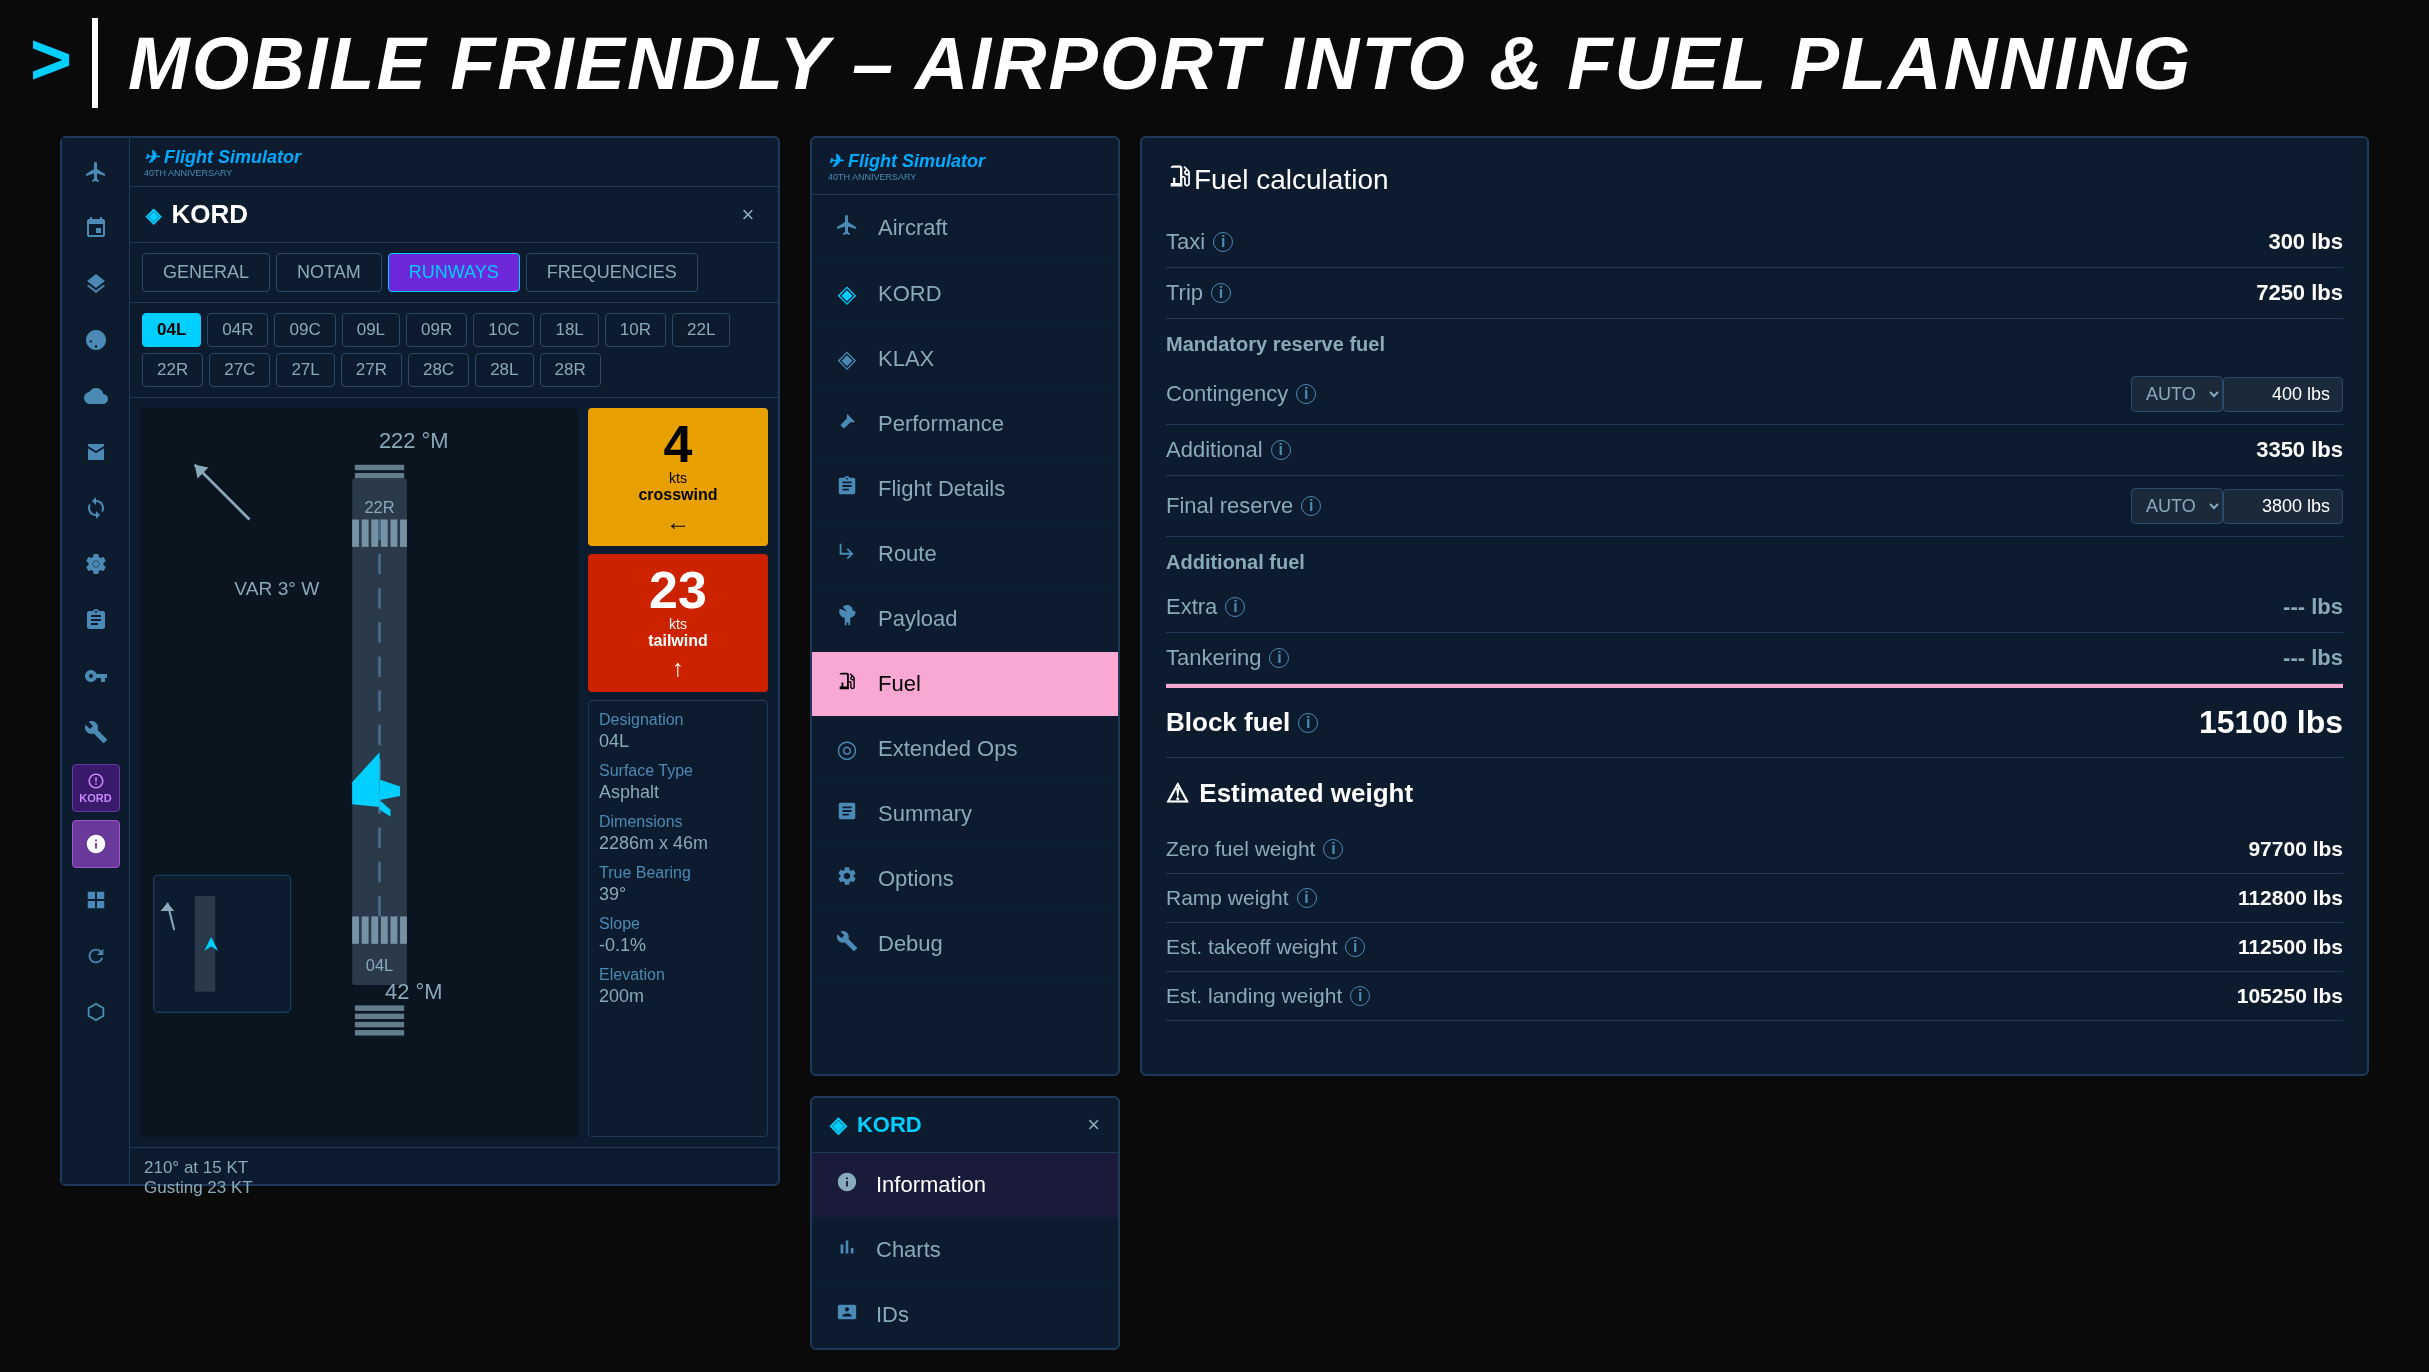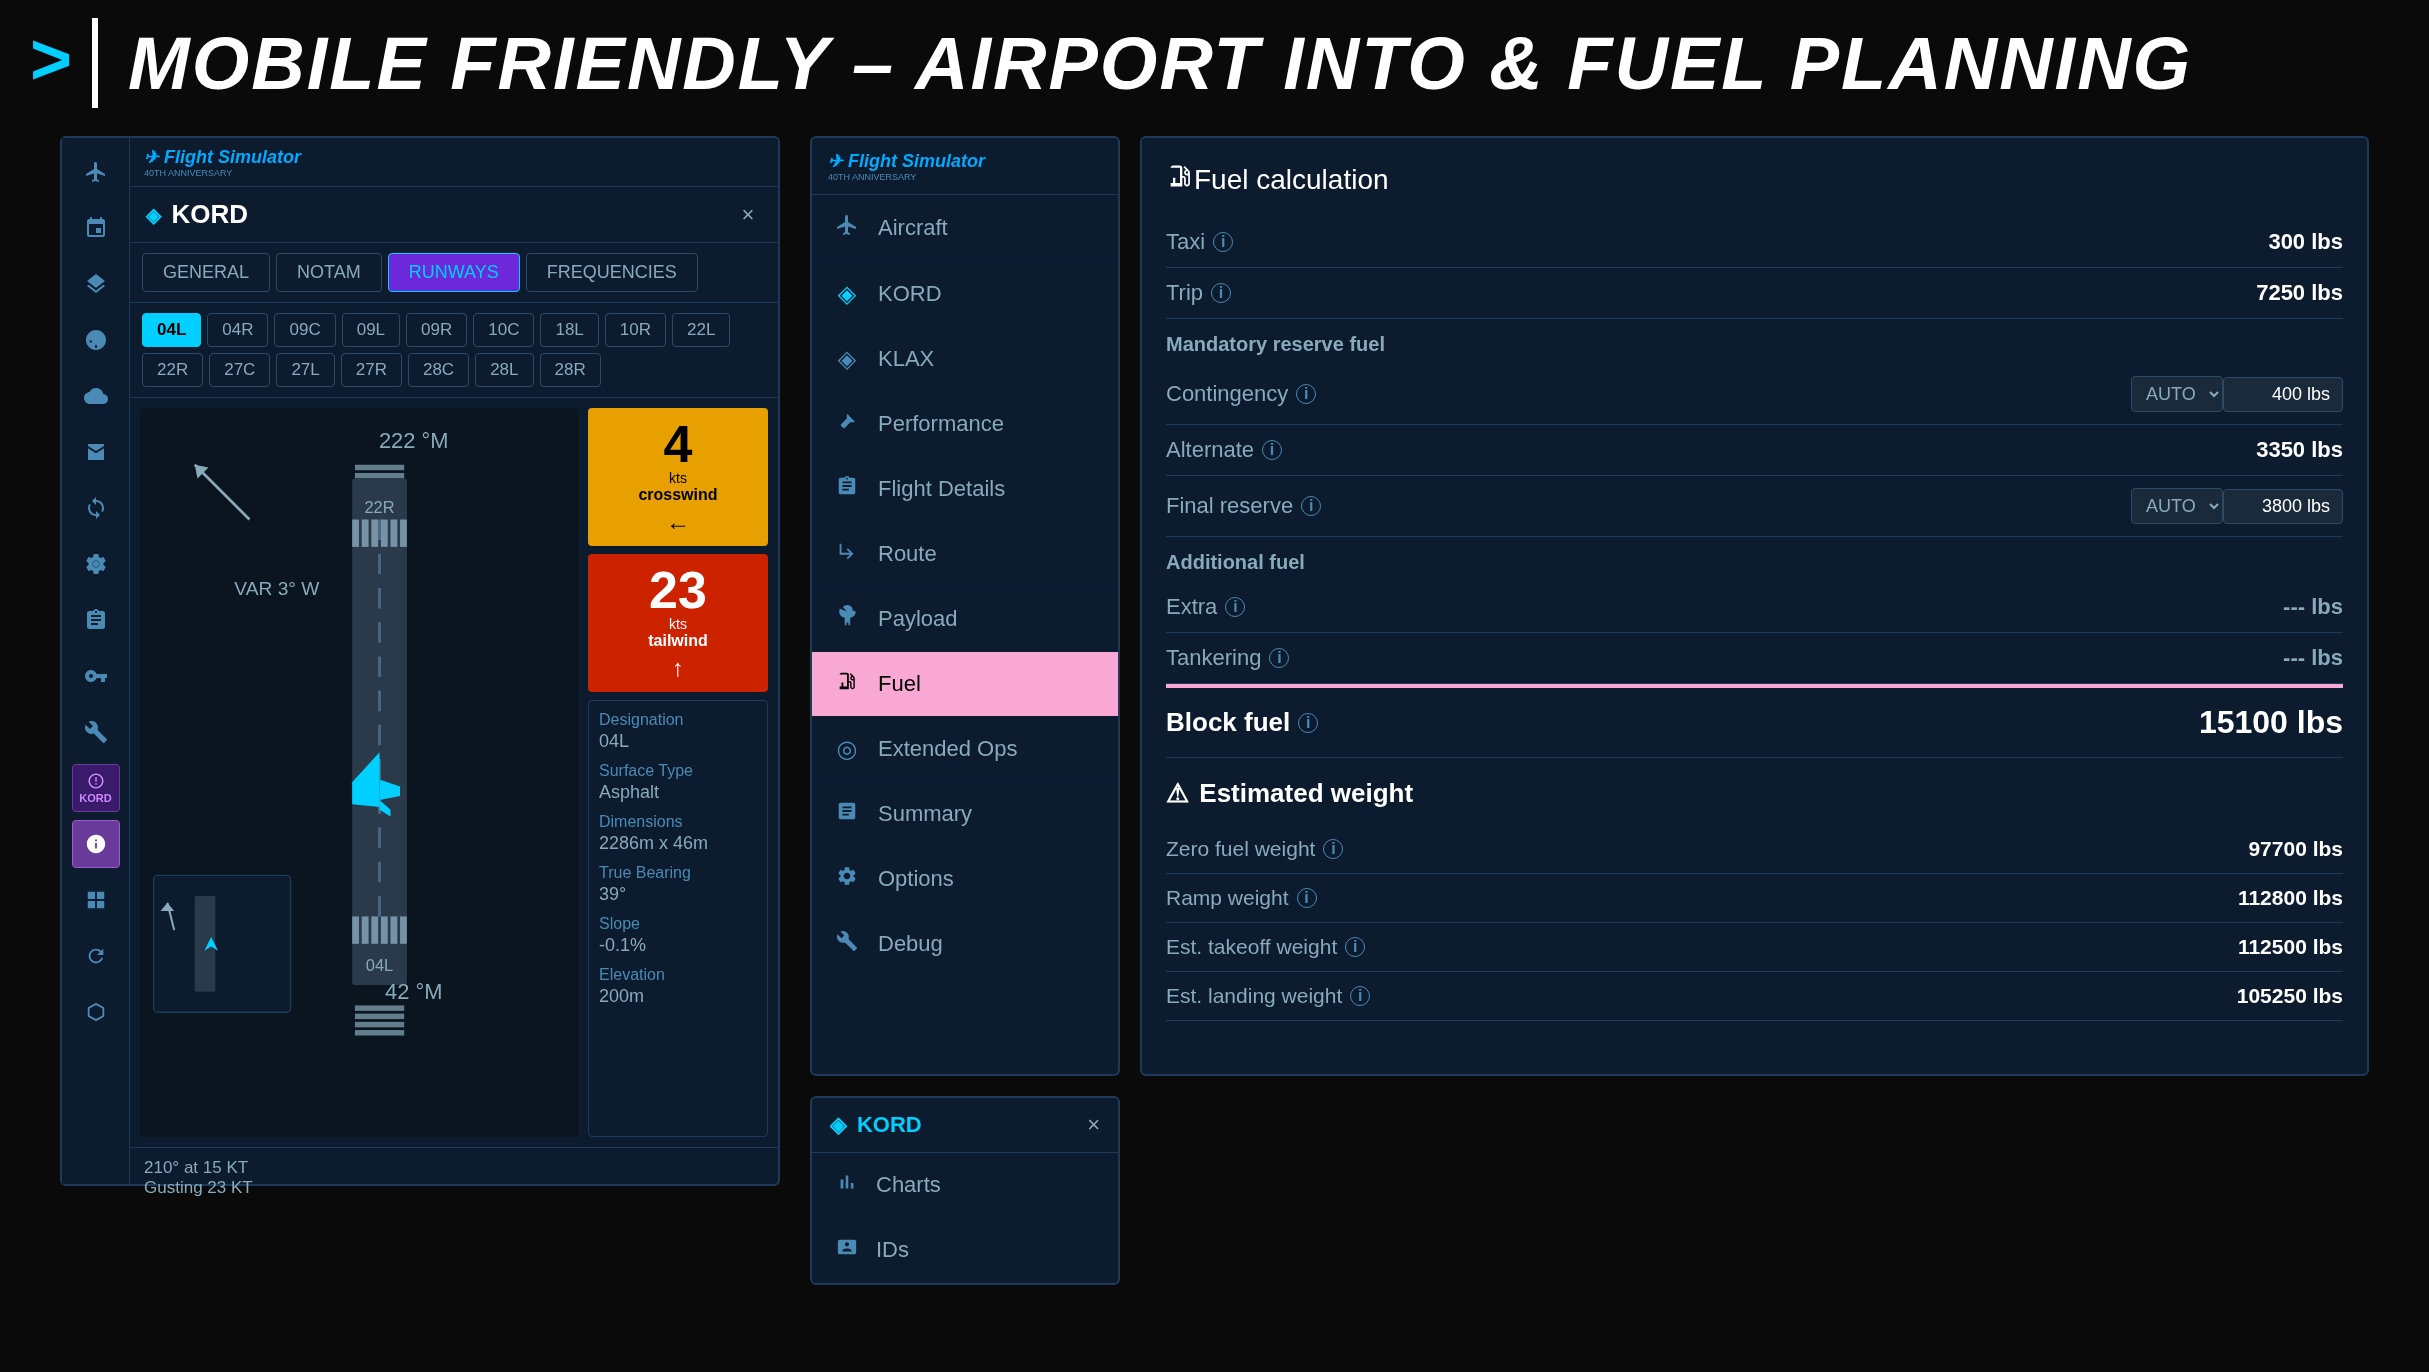--- a/index.html
+++ b/index.html
@@ -875,20 +875,28 @@
       </div>
 
       <div class="kord-popup">
         <div class="kord-popup-header">
           <div class="kord-popup-title">
             <span style="color:#00cfff;">◈</span>
             <span>KORD</span>
           </div>
           <div class="kord-popup-close">×</div>
         </div>
+        <div class="kord-popup-item active">
+          <span class="nav-icon" style="color:#8ab;">
+            <svg width="22" height="22" viewBox="0 0 24 24" fill="#8ab">
+                <path d="M12 2C6.48 2 2 6.48 2 12s4.48 10 10 10 10-4.48 10-10S17.52 2 12 2zm1 15h-2v-6h2v6zm0-8h-2V7h2v2z"></path>
+              </svg>
+          </span>
+          <span>Information</span>
+        </div>
         <div class="kord-popup-item">
           <span class="nav-icon">
             <svg width="22" height="22" viewBox="0 0 24 24" fill="#4a8ab5">
                 <path d="M5 9.2h3V19H5zM10.6 5h2.8v14h-2.8zm5.6 8H19v6h-2.8z"></path>
               </svg>
           </span>
           <span>Charts</span>
         </div>
         <div class="kord-popup-item">
           <span class="nav-icon">
@@ -938,21 +946,21 @@
         <div class="fuel-input-group">
           <select class="fuel-select">
             <option>AUTO</option>
           </select>
           <div class="fuel-input-box">400 lbs</div>
         </div>
       </div>
 
       <div class="fuel-row">
         <div class="fuel-label">
-          <span>Alternate</span>
+          <span>Additional</span>
           <span class="fuel-info-icon">i</span>
         </div>
         <div class="fuel-value">3350 lbs</div>
       </div>
 
       <div class="fuel-row">
         <div class="fuel-label">
           <span>Final reserve</span>
           <span class="fuel-info-icon">i</span>
         </div>

